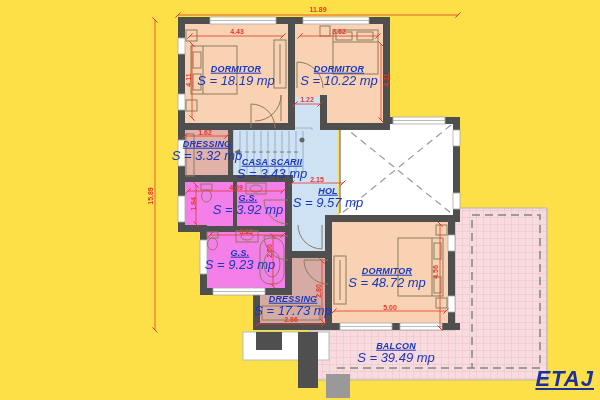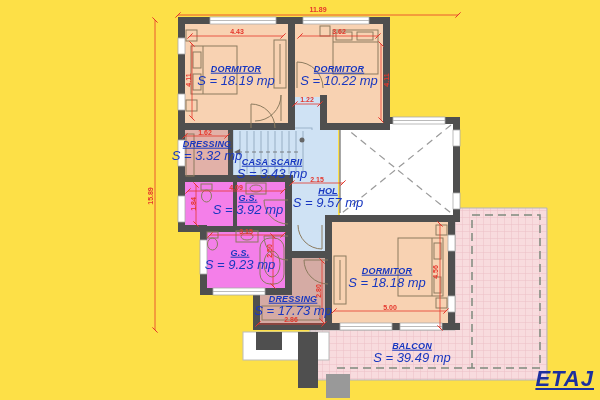--- a/index.html
+++ b/index.html
@@ -227,27 +227,27 @@
 <div class="room-label" style="left:328px;top:198px;">
   <span class="rname">HOL</span>
   <span class="rarea">S = 9.57 mp</span>
 </div>
 <div class="room-label" style="left:240px;top:260px;">
   <span class="rname">G.S.</span>
   <span class="rarea">S = 9.23 mp</span>
 </div>
 <div class="room-label" style="left:387px;top:278px;">
   <span class="rname">DORMITOR</span>
-  <span class="rarea">S = 18.18 mp</span>
+  <span class="rarea">S = 48.72 mp</span>
 </div>
 <div class="room-label" style="left:293px;top:306px;">
   <span class="rname">DRESSING</span>
   <span class="rarea">S = 17.73 mp</span>
 </div>
-<div class="room-label" style="left:412px;top:353px;">
+<div class="room-label" style="left:396px;top:353px;">
   <span class="rname">BALCON</span>
   <span class="rarea">S = 39.49 mp</span>
 </div>
 
 <span class="dim" style="left:318px;top:9px;">11.89</span>
 <span class="dim v" style="left:150px;top:196px;">15.89</span>
 <span class="dim" style="left:237px;top:31px;">4.43</span>
 <span class="dim" style="left:339px;top:31px;">3.62</span>
 <span class="dim v" style="left:188px;top:80px;">4.11</span>
 <span class="dim v" style="left:386px;top:80px;">4.11</span>

